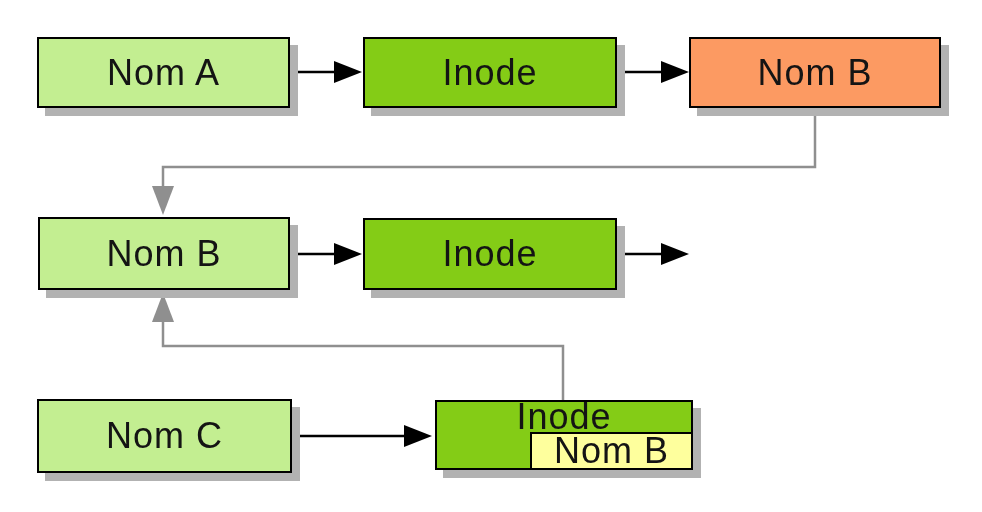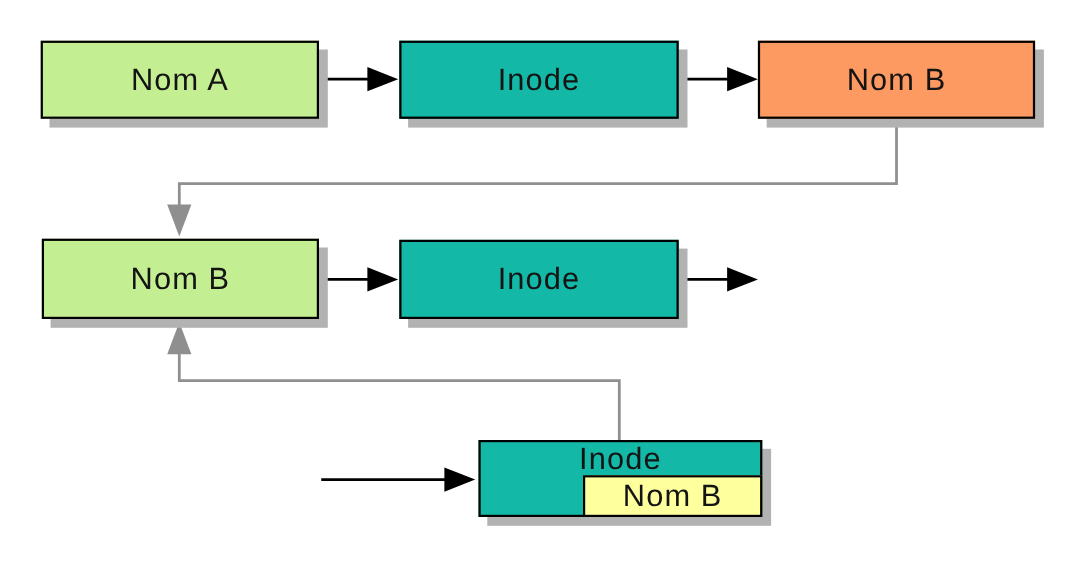--- a/index.html
+++ b/index.html
@@ -5,24 +5,24 @@
   html,body { margin:0; padding:0; background:#ffffff; }
   .canvas {
     position:relative; width:982px; height:512px; background:#ffffff;
     font-family:"Liberation Sans", sans-serif; overflow:hidden;
   }
   .wires { position:absolute; left:0; top:0; width:982px; height:512px; }
   .node {
     position:absolute; box-sizing:border-box; border:2px solid #000000;
     box-shadow:8px 8px 0 0 #b2b2b2;
     display:flex; align-items:center; justify-content:center;
-    font-size:28px; letter-spacing:1px; color:#141414; text-align:center;
+    font-size:36px; letter-spacing:1px; color:#141414; text-align:center;
   }
   .green  { background:#c3ee91; }
-  .yellow { background:#14b8a6;justify-content:center; }
+  .yellow { background:#84cc16;justify-content:center; }
   .orange { background:#fc9a62; }
   .two-line { line-height:33px; }
   .node-nom-a    { left:37px;  top:37px;  width:253px; height:71px; }
   .node-inode-1  { left:363px; top:37px;  width:254px; height:71px; }
   .node-nom-b-o  { left:689px; top:37px;  width:252px; height:71px; }
   .node-nom-b-g  { left:38px;  top:217px; width:252px; height:73px; }
   .node-inode-2  { left:363px; top:218px; width:254px; height:72px; }
   .node-donnees  { left:688px; top:217px; width:255px; height:73px; }
   .node-nom-c    { left:37px;  top:399px; width:255px; height:74px; }
   .node-inode-3  {
@@ -76,20 +76,23 @@
     <span>Nom B</span>
   </div>
 
   <div class="node green node-nom-b-g">
     <span>Nom B</span>
   </div>
   <div class="node yellow node-inode-2">
     <span>Inode</span>
   </div>
 
+  <div class="node green node-nom-c">
+    <span>Nom C</span>
+  </div>
   <div class="node yellow node-inode-3">
     <div class="inode-3-label">Inode</div>
     <div class="node-nested">
       <span>Nom B</span>
     </div>
   </div>
 
 </div>
 
 </body></html>

